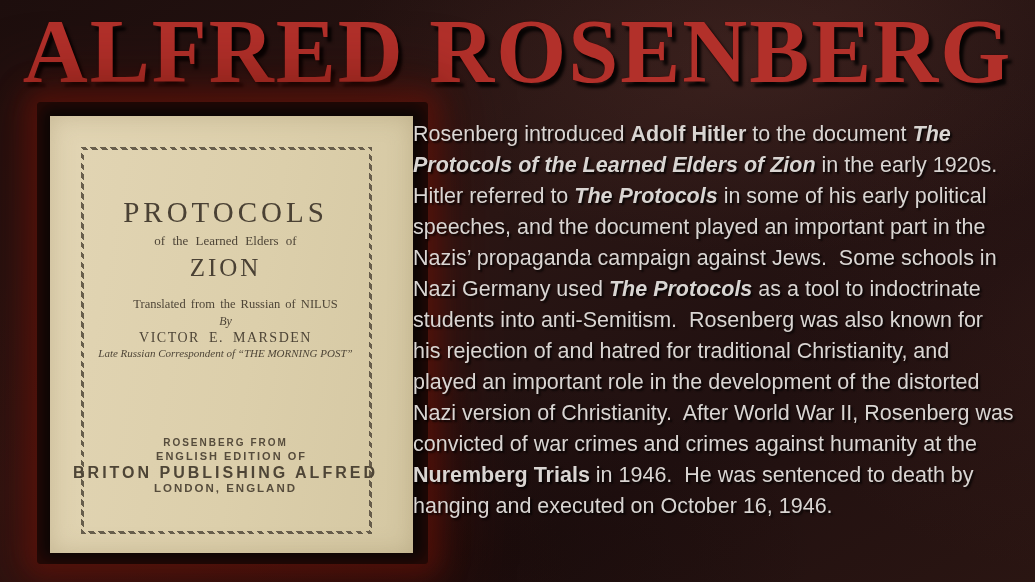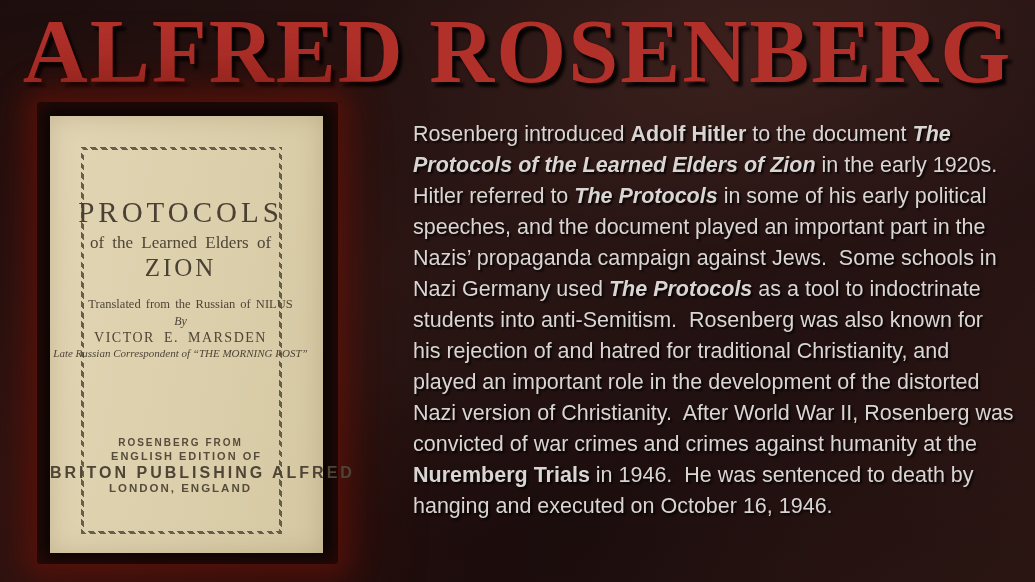--- a/index.html
+++ b/index.html
@@ -37,21 +37,21 @@
     color: #b2302a;
     text-shadow: 4px 5px 3px rgba(0,0,0,0.85), 0 0 2px rgba(60,0,0,0.6);
     transform: scaleY(1.02);
   }
 
   
   .book-frame {
     position: absolute;
     left: 37px;
     top: 102px;
-    width: 301px;
+    width: 391px;
     height: 462px;
     background: #0b0605;
     border-radius: 4px;
     box-shadow:
       0 0 26px 12px rgba(116,20,8,0.50),
       0 0 60px 26px rgba(72,12,5,0.35),
       inset 0 0 16px 4px rgba(96,16,8,0.35);
   }
   .book-paper {
     position: absolute;
@@ -75,21 +75,21 @@
     opacity: 0.9;
   }
   .bk-line {
     position: absolute;
     left: 0;
     right: 12px;
     text-align: center;
     white-space: nowrap;
   }
   .bk-title       { top: 80px;  font-size: 29px; letter-spacing: 4px; color: #4a4134; }
-  .bk-subtitle    { top: 117px; font-size: 17px; word-spacing: 4px; }
+  .bk-subtitle    { top: 117px; font-size: 13px; word-spacing: 4px; }
   .bk-title2      { top: 138px; font-size: 25px; letter-spacing: 3px; color: #4a4134; }
   .bk-translated  { top: 181px; font-size: 12.5px; word-spacing: 2px; padding-left: 20px; }
   .bk-by          { top: 198px; font-size: 12px; font-style: italic; }
   .bk-author      { top: 214px; font-size: 14px; letter-spacing: 1.5px; word-spacing: 4px; }
   .bk-authornote  { top: 231px; font-size: 11px; font-style: italic; }
   .bk-reprint1    { top: 321px; font-size: 10px;   font-family: "Liberation Sans", sans-serif; font-weight: bold; letter-spacing: 2px; color: #564c3c; }
   .bk-reprint2    { top: 334px; font-size: 11px;   font-family: "Liberation Sans", sans-serif; font-weight: bold; letter-spacing: 2px; color: #564c3c; padding-left: 12px; }
   .bk-publisher   { top: 348px; font-size: 16px;   font-family: "Liberation Sans", sans-serif; font-weight: bold; letter-spacing: 3px; color: #4e4536; }
   .bk-location    { top: 366px; font-size: 11.5px; font-family: "Liberation Sans", sans-serif; font-weight: bold; letter-spacing: 2px; color: #564c3c; }
 

